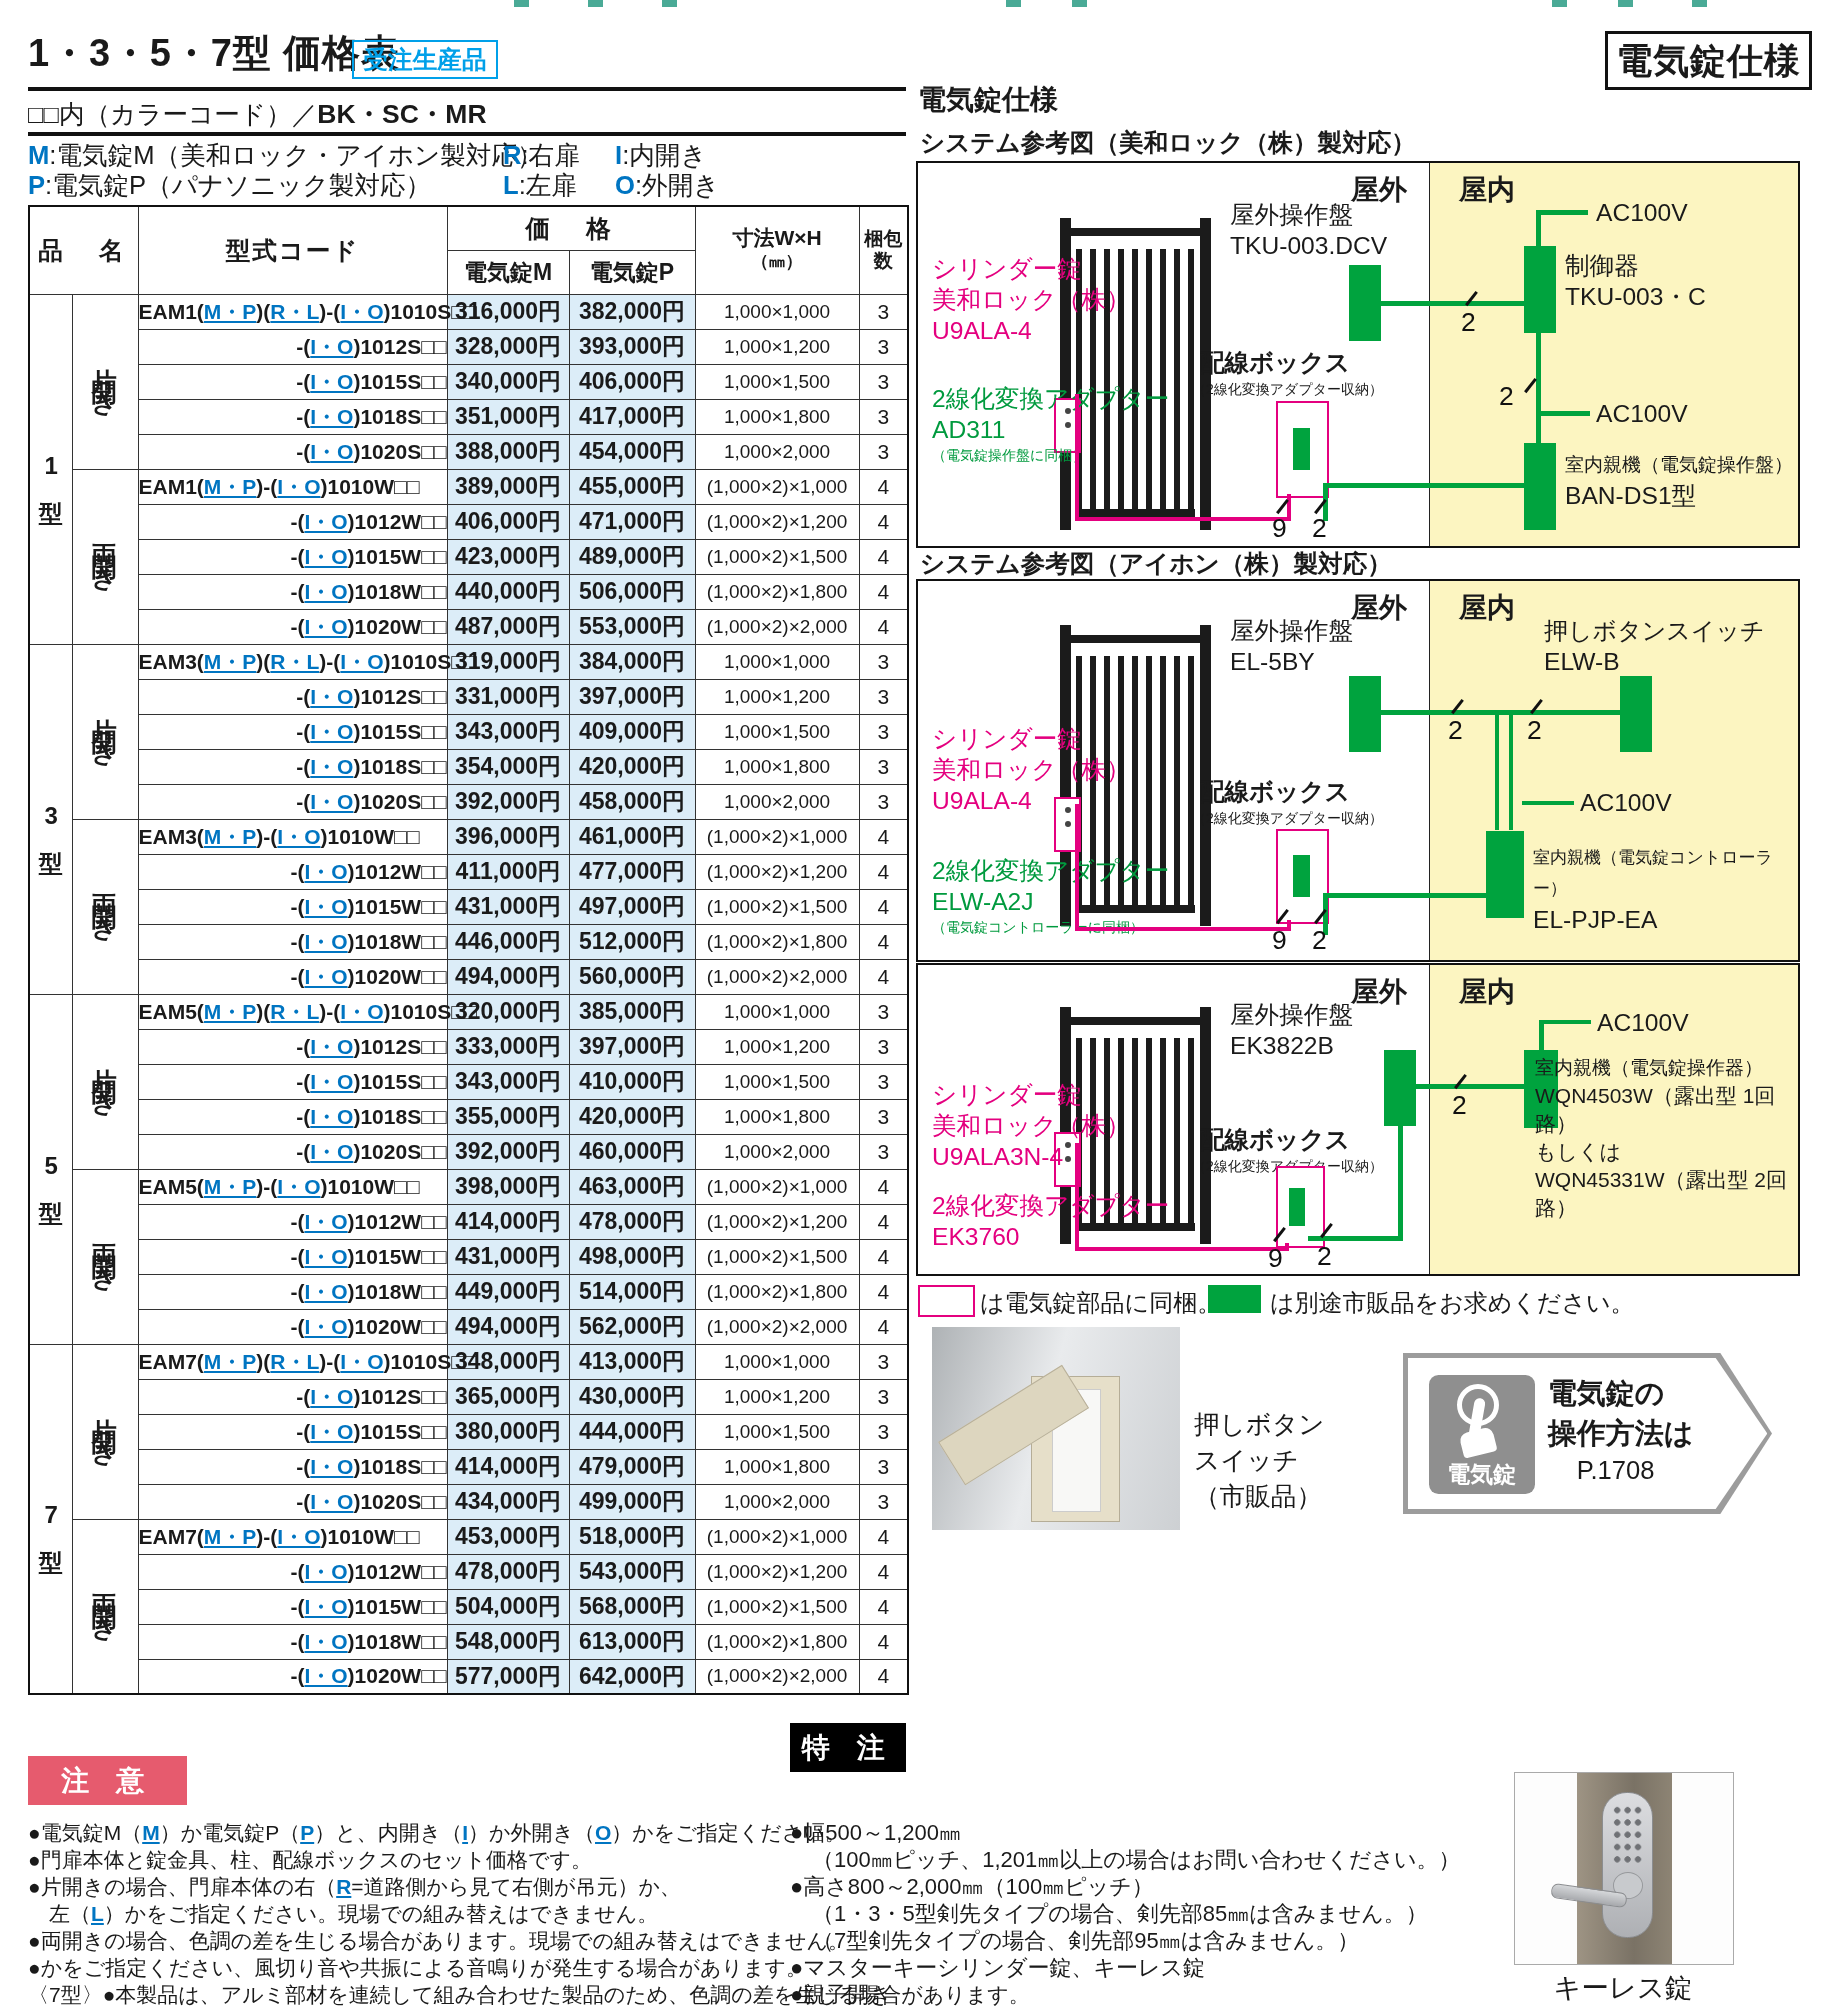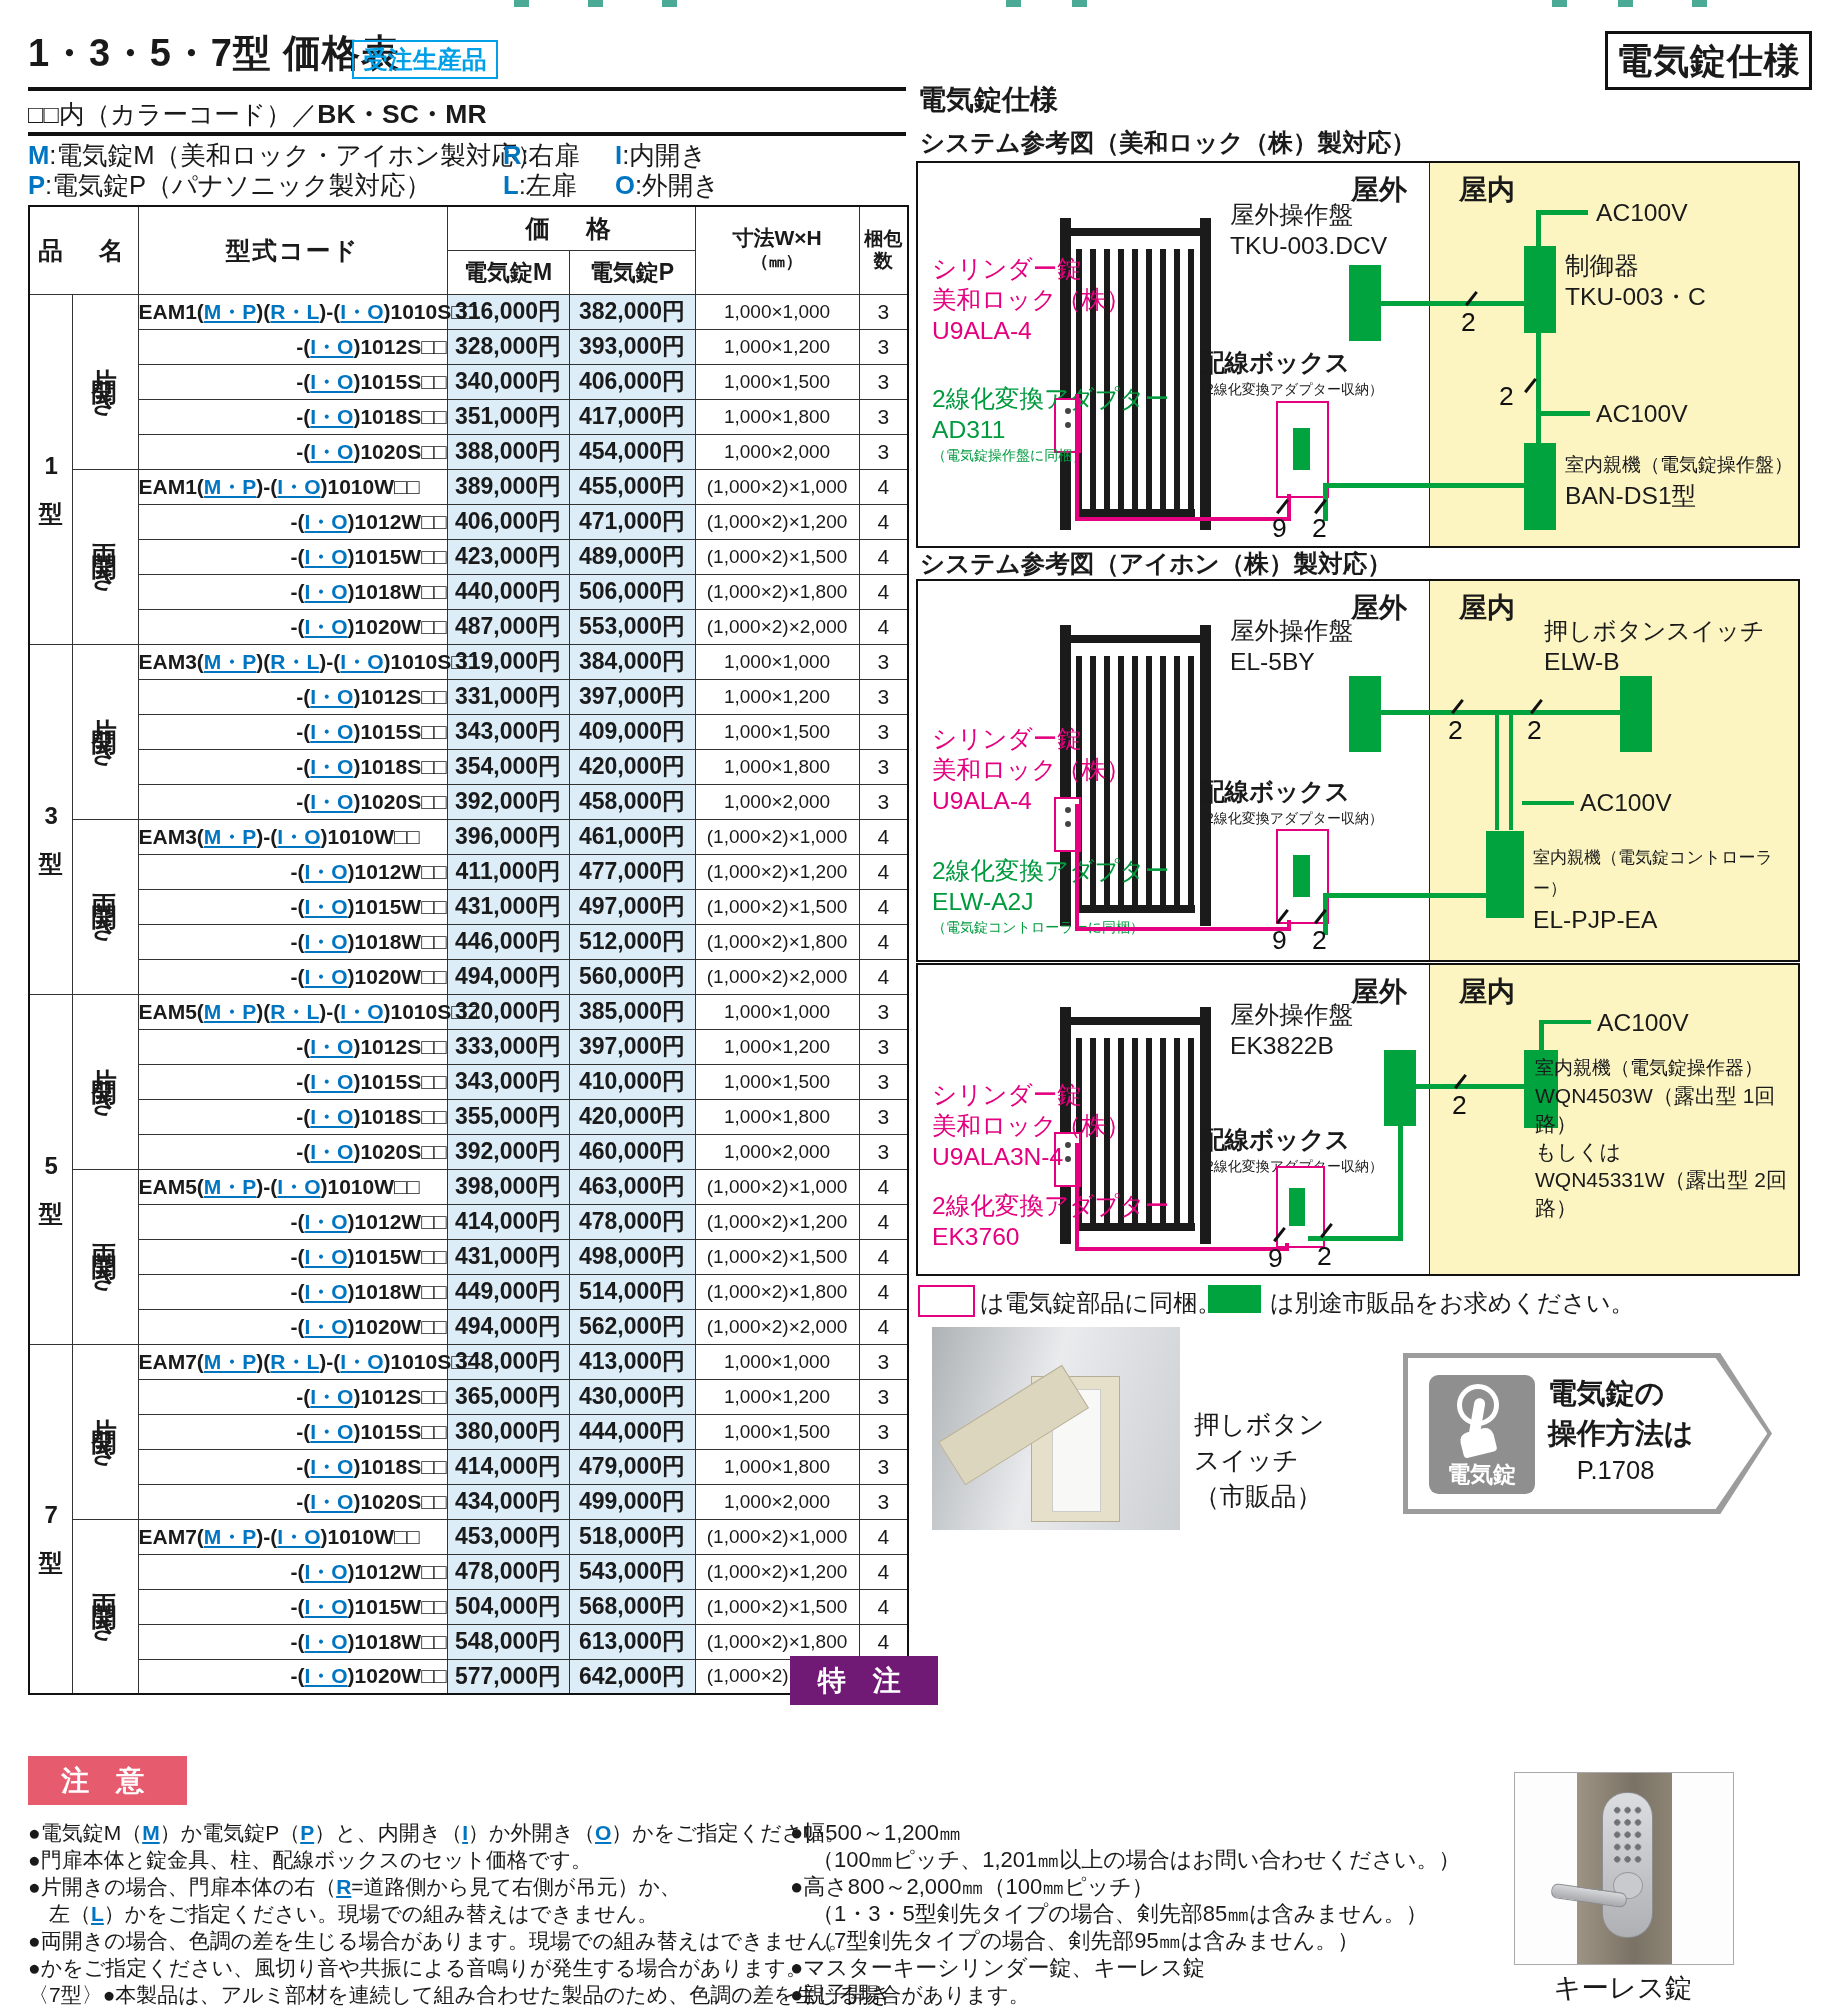--- a/index.html
+++ b/index.html
@@ -90,21 +90,21 @@
   .op-icon .ring{position:absolute;left:28px;top:9.5px;width:32px;height:32px;border:5.7px solid #fff;border-radius:50%;}
   .op-icon .finger{position:absolute;left:42px;top:23px;width:11.4px;height:47px;background:#fff;border-radius:5.7px;transform:rotate(10deg);}
   .op-icon .palm{position:absolute;left:32px;top:55px;width:34px;height:24.6px;background:#fff;border-radius:8.5px 8.5px 3.8px 3.8px;transform:rotate(-14deg);}
   .op-icon .cap{position:absolute;left:0;bottom:3.8px;width:100%;text-align:center;color:#fff;font-size:23px;font-weight:bold;}
   .op-l1{position:absolute;left:140px;top:15px;font-size:29px;font-weight:bold;line-height:40px;}
   .op-page{position:absolute;left:144px;top:98px;font-size:25.6px;margin-left:25px;}
 
   
   .note-badge{position:absolute;height:49px;color:#fff;font-size:28px;font-weight:bold;text-align:center;line-height:49px;letter-spacing:9.5px;}
   .b-red{left:28px;top:1756px;width:159px;background:#e65b6e;}
-  .b-gray{left:790px;top:1656px;width:148px;background:#701a75;}
+  .b-gray{left:790px;top:1723px;width:116px;background:#000000;}
   .note-list{position:absolute;font-size:22px;line-height:27px;white-space:nowrap;}
 
   
   .kl-photo{left:1514px;top:1772px;width:218px;height:191px;border:0.9px solid #aaa;background:#fdfdfd;overflow:hidden;}
   .kl-door{position:absolute;left:62px;top:0;width:95px;height:100%;background:linear-gradient(90deg,#9e9484,#7a7265 60%,#8d8474);}
   .kl-plate{position:absolute;left:87px;top:19px;width:49px;height:144px;background:linear-gradient(180deg,#dcdde0,#aeb0b4);border:0.9px solid #8b8d90;border-radius:24.6px;}
   .kl-dots{position:absolute;left:8.5px;top:11.4px;width:32px;height:62px;
     background:radial-gradient(circle at 50% 50%,#6f7175 2.8px,transparent 3.4px) 0 0/10.4px 12.3px repeat;}
   .kl-knob{position:absolute;left:10.4px;top:79px;width:28px;height:24.6px;background:#c8cacd;border:0.9px solid #97999c;border-radius:50%;}
   .kl-handle{position:absolute;left:36px;top:115px;width:74px;height:13.2px;background:linear-gradient(#d6d8da,#a7a9ad);border:0.9px solid #8b8d90;border-radius:6.6px;transform:rotate(8deg);}

